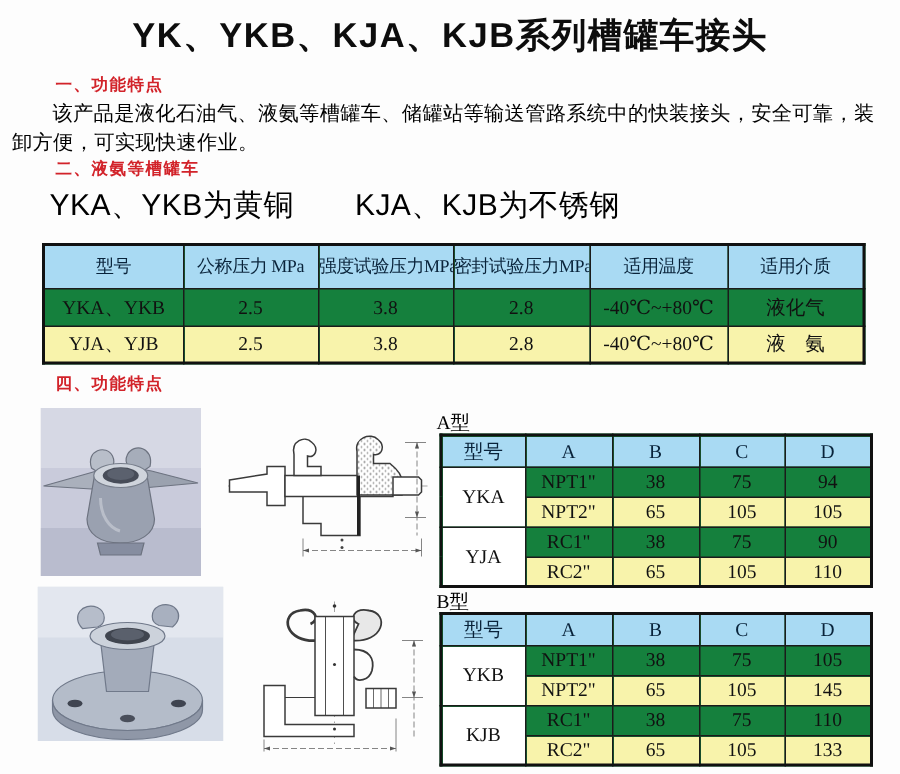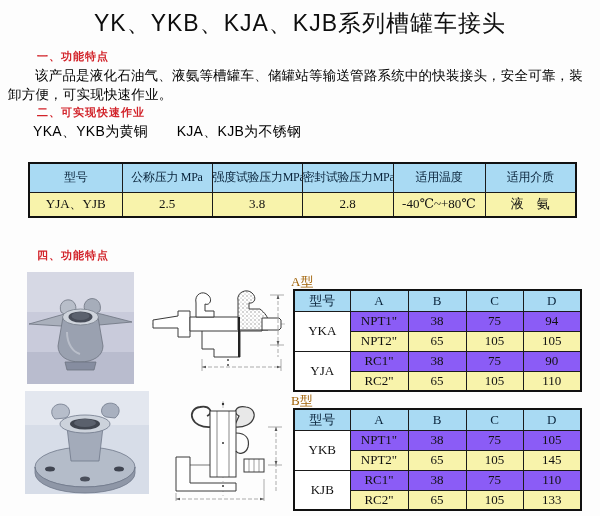--- a/index.html
+++ b/index.html
@@ -6,82 +6,82 @@
   body{background:#ffffff;}
   .page{
     position:relative; width:600px; height:516px; overflow:hidden;
     background:#fdfdfd;
     font-family:"Liberation Sans","DejaVu Sans",sans-serif;
     color:#111;
   }
   .title{
     position:absolute; top:8px; left:0; width:100%;
     margin:0; text-align:center;
-    font-size:23px; font-weight:normal; letter-spacing:1px; color:#0d0d0d;
+    font-size:23px; font-weight:bold; letter-spacing:1px; color:#0d0d0d;
   }
   .h-red{
     position:absolute; left:37px;
     font-size:11px; font-weight:bold;
     color:var(--heading-red,#d2232a);
     letter-spacing:1px;
   }
   .h1pos{top:49px;} .h2pos{top:105px;} .h3pos{top:141px;} .h4pos{top:248px;}
   .para{
     position:absolute; left:8px; top:66px; width:586px; margin:0;
     font-size:13.5px; line-height:19px; text-indent:2em;
     color:#000; font-weight:500; letter-spacing:0.2px;
   }
   .mats{
     position:absolute; left:33px; top:123px;
-    font-size:14px; color:#000; font-weight:500; letter-spacing:0.3px;
+    font-size:20px; color:#000; font-weight:500; letter-spacing:0.3px;
   }
   table{
     position:absolute; border-collapse:collapse; table-layout:fixed;
-    background:#8b5cf6;
+    background:#15803d;
     font-family:"Liberation Serif","DejaVu Serif",serif;
     text-align:center;
   }
   th,td{ border:1px solid #1b1b1b; padding:0; overflow:hidden; white-space:nowrap; }
   .perf{ left:28px; top:162px; width:537px; border:2px solid #111; font-size:13px; }
   .perf thead tr{ height:29px; }
   .perf tbody tr{ height:25px; }
   .perf th{ background:var(--table-header-blue,#a9daf3); font-size:12px; font-weight:normal; letter-spacing:-0.3px; color:#09233a; }
   .size{ width:287px; border:2px solid #111; font-size:13px; }
   .size thead tr{ height:21px; }
   .size tbody tr{ height:20px; }
   .size th{ background:var(--table-header-blue,#a9daf3); font-size:13px; font-weight:normal; color:#09233a; }
   .a-table{ left:293px; top:289px; }
   .b-table{ left:293px; top:408px; }
   .r-yellow td{ background:var(--row-yellow,#f8f3ab);margin-top:44px; }
   td.model{ background:#ffffff; }
   .tbl-label{
     position:absolute; left:291px;
     font-family:"Liberation Serif","DejaVu Serif",serif;
-    font-size:13px; color:#a16207;
+    font-size:13px; color:#000000;
   }
   .a-label{ top:273px; } .b-label{ top:392px;text-align:center; }
   .photo,.drawing{ position:absolute; }
   .photo1{ left:27px; top:272px; }
   .drawA{ left:150px; top:287px; }
   .photo2{ left:25px; top:391px; }
   .drawB{ left:160px; top:399px; }
   .photo-bg-1{ fill:var(--photo-bg-1,#c9cbdb); }
   .photo-bg-2{ fill:var(--photo-bg-2,#d7dde8); }
 </style>
 </head>
 <body>
 
 <div class="page">
 
   <h1 class="title">YK、YKB、KJA、KJB系列槽罐车接头</h1>
 
   <div class="h-red h1pos">一、功能特点</div>
   <p class="para">该产品是液化石油气、液氨等槽罐车、储罐站等输送管路系统中的快装接头，安全可靠，装卸方便，可实现快速作业。</p>
 
-  <div class="h-red h2pos">二、可实现快速作业</div>
+  <div class="h-red h2pos">二、液氨等槽罐车</div>
   <div class="mats">YKA、YKB为黄铜　　KJA、KJB为不锈钢</div>
 
 
   <table class="perf">
     <colgroup>
         <col style="width:93px">
         <col style="width:90px">
         <col style="width:90px">
         <col style="width:91px">
         <col style="width:92px">
@@ -91,20 +91,28 @@
       <tr>
         <th>型号</th>
         <th>公称压力 MPa</th>
         <th>强度试验压力MPa</th>
         <th>密封试验压力MPa</th>
         <th>适用温度</th>
         <th>适用介质</th>
       </tr>
     </thead>
     <tbody>
+      <tr class="r-white">
+        <td>YKA、YKB</td>
+        <td>2.5</td>
+        <td>3.8</td>
+        <td>2.8</td>
+        <td>-40℃~+80℃</td>
+        <td>液化气</td>
+      </tr>
       <tr class="r-yellow">
         <td>YJA、YJB</td>
         <td>2.5</td>
         <td>3.8</td>
         <td>2.8</td>
         <td>-40℃~+80℃</td>
         <td>液　氨</td>
       </tr>
     </tbody>
   </table>

